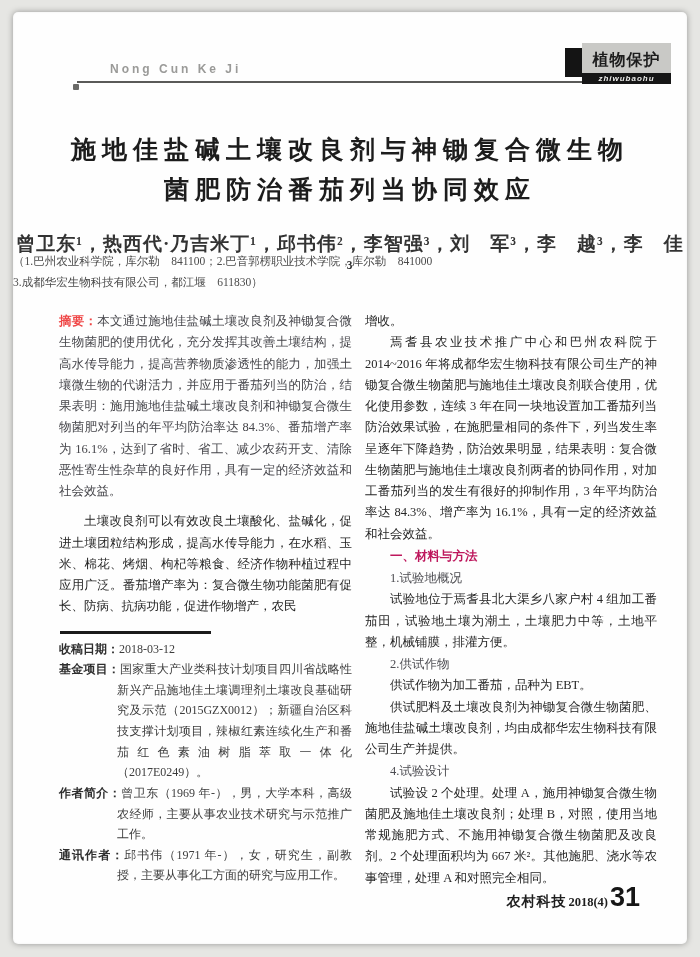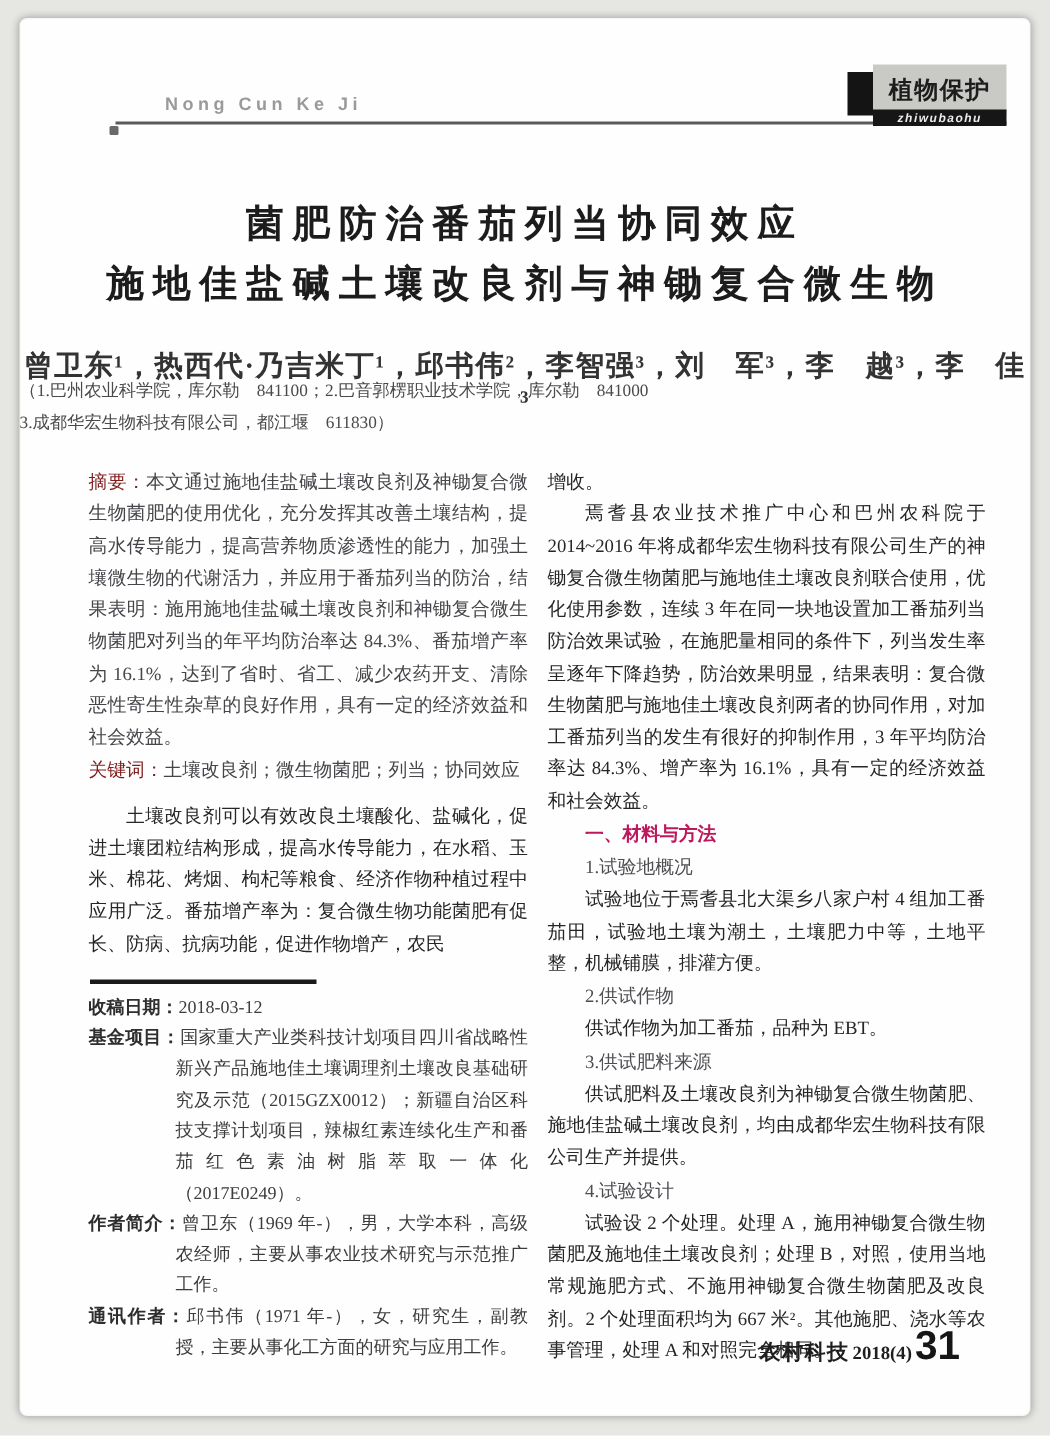--- a/index.html
+++ b/index.html
@@ -77,21 +77,21 @@
     position: absolute; left: 0; right: 0; top: 239px;
     text-align: left; font-size: 11.5px; color: #4a4a4a; line-height: 1.85;
   }
 
   
   .col { position: absolute; top: 299px; font-size: 12.5px; line-height: 1.7; text-align: justify; }
   .col-left  { left: 46px;  width: 293px; }
   .col-right { left: 352px; width: 292px; }
 
   .abstract { color: #45454a; }
-  .abstract .lbl, .keywords .lbl { font-weight: normal; color: #7f1d1d; }
+  .abstract .lbl, .keywords .lbl { font-weight: bold; color: #ef4444; }
   .keywords { color: #45454a; margin-top: 1px; }
   .body-para { margin-top: 9px; text-indent: 2em; color: #262626; }
 
   .footnote-block { margin-top: 13px; padding-top: 8px; position: relative; color: #3c3c3c; font-size: 12px; line-height: 1.72; }
   .footnote-block::before {
     content: ""; position: absolute; left: 1px; top: 0;
     width: 151px; height: 3px; background: #1a1a1a;
   }
   .footnote { padding-left: 58px; text-indent: -58px; }
   .footnote .flbl { font-weight: bold; color: #2e2e2e; }
@@ -124,34 +124,33 @@
     <div class="badge-black-block"></div>
     <div class="badge-panel">
       <span class="badge-title">植物保护</span>
     </div>
     <div class="badge-strip">
       <span class="badge-pinyin">zhiwubaohu</span>
     </div>
   </div>
 
   <div class="article-title">
+    <div>施地佳盐碱土壤改良剂与神锄复合微生物</div>
     <div>菌肥防治番茄列当协同效应</div>
-    <div>施地佳盐碱土壤改良剂与神锄复合微生物</div>
   </div>
 
   <div class="authors-line">曾卫东¹，热西代·乃吉米丁¹，邱书伟²，李智强³，刘　军³，李　越³，李　佳³</div>
 
   <div class="affiliations">
     <div>（1.巴州农业科学院，库尔勒　841100；2.巴音郭楞职业技术学院，库尔勒　841000</div>
     <div>3.成都华宏生物科技有限公司，都江堰　611830）</div>
   </div>
 
   <div class="col col-left">
     <p class="abstract"><span class="lbl">摘要：</span><span>本文通过施地佳盐碱土壤改良剂及神锄复合微生物菌肥的使用优化，充分发挥其改善土壤结构，提高水传导能力，提高营养物质渗透性的能力，加强土壤微生物的代谢活力，并应用于番茄列当的防治，结果表明：施用施地佳盐碱土壤改良剂和神锄复合微生物菌肥对列当的年平均防治率达 84.3%、番茄增产率为 16.1%，达到了省时、省工、减少农药开支、清除恶性寄生性杂草的良好作用，具有一定的经济效益和社会效益。</span></p>
-    <p class="keywords"><span class="lbl">关键词：</span><span>土壤改良剂；微生物菌肥；列当；协同效应</span></p>
     <p class="body-para">土壤改良剂可以有效改良土壤酸化、盐碱化，促进土壤团粒结构形成，提高水传导能力，在水稻、玉米、棉花、烤烟、枸杞等粮食、经济作物种植过程中应用广泛。番茄增产率为：复合微生物功能菌肥有促长、防病、抗病功能，促进作物增产，农民</p>
 
     <div class="footnote-block">
       <p class="footnote"><span class="flbl">收稿日期：</span><span>2018-03-12</span></p>
       <p class="footnote"><span class="flbl">基金项目：</span><span>国家重大产业类科技计划项目四川省战略性新兴产品施地佳土壤调理剂土壤改良基础研究及示范（2015GZX0012）；新疆自治区科技支撑计划项目，辣椒红素连续化生产和番茄红色素油树脂萃取一体化（2017E0249）。</span></p>
       <p class="footnote"><span class="flbl">作者简介：</span><span>曾卫东（1969 年-），男，大学本科，高级农经师，主要从事农业技术研究与示范推广工作。</span></p>
       <p class="footnote"><span class="flbl">通讯作者：</span><span>邱书伟（1971 年-），女，研究生，副教授，主要从事化工方面的研究与应用工作。</span></p>
     </div>
   </div>
 
@@ -159,21 +158,20 @@
     <p class="rp-first">增收。</p>
     <p class="rp">焉耆县农业技术推广中心和巴州农科院于2014~2016 年将成都华宏生物科技有限公司生产的神锄复合微生物菌肥与施地佳土壤改良剂联合使用，优化使用参数，连续 3 年在同一块地设置加工番茄列当防治效果试验，在施肥量相同的条件下，列当发生率呈逐年下降趋势，防治效果明显，结果表明：复合微生物菌肥与施地佳土壤改良剂两者的协同作用，对加工番茄列当的发生有很好的抑制作用，3 年平均防治率达 84.3%、增产率为 16.1%，具有一定的经济效益和社会效益。</p>
     <p class="sec-heading">一、材料与方法</p>
 
     <p class="sub-heading">1.试验地概况</p>
     <p class="sub-text">试验地位于焉耆县北大渠乡八家户村 4 组加工番茄田，试验地土壤为潮土，土壤肥力中等，土地平整，机械铺膜，排灌方便。</p>
 
     <p class="sub-heading">2.供试作物</p>
     <p class="sub-text">供试作物为加工番茄，品种为 EBT。</p>
 
-    <p class="sub-heading">3.供试肥料来源</p>
     <p class="sub-text">供试肥料及土壤改良剂为神锄复合微生物菌肥、施地佳盐碱土壤改良剂，均由成都华宏生物科技有限公司生产并提供。</p>
 
     <p class="sub-heading">4.试验设计</p>
     <p class="sub-text">试验设 2 个处理。处理 A，施用神锄复合微生物菌肥及施地佳土壤改良剂；处理 B，对照，使用当地常规施肥方式、不施用神锄复合微生物菌肥及改良剂。2 个处理面积均为 667 米²。其他施肥、浇水等农事管理，处理 A 和对照完全相同。</p>
   </div>
 
   <div class="footer">
     <span class="footer-journal">农村科技</span>
     <span class="footer-issue">2018(4)</span>
     <span class="footer-pageno">31</span>

